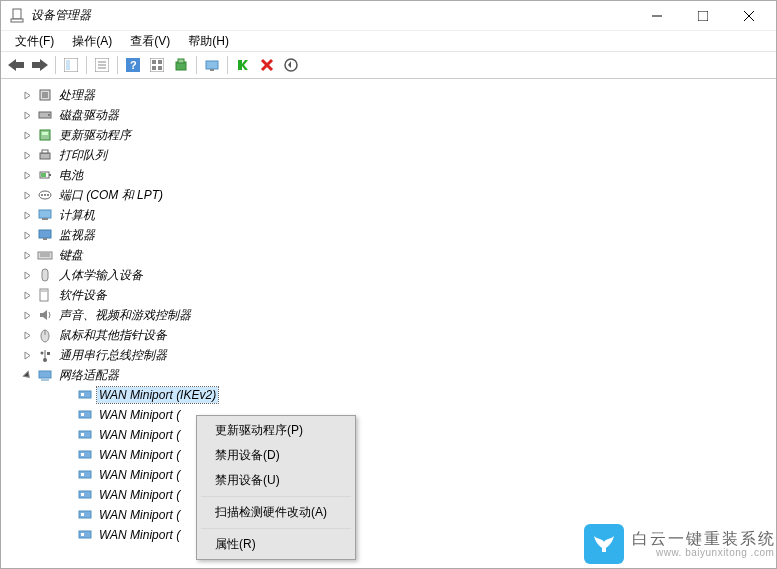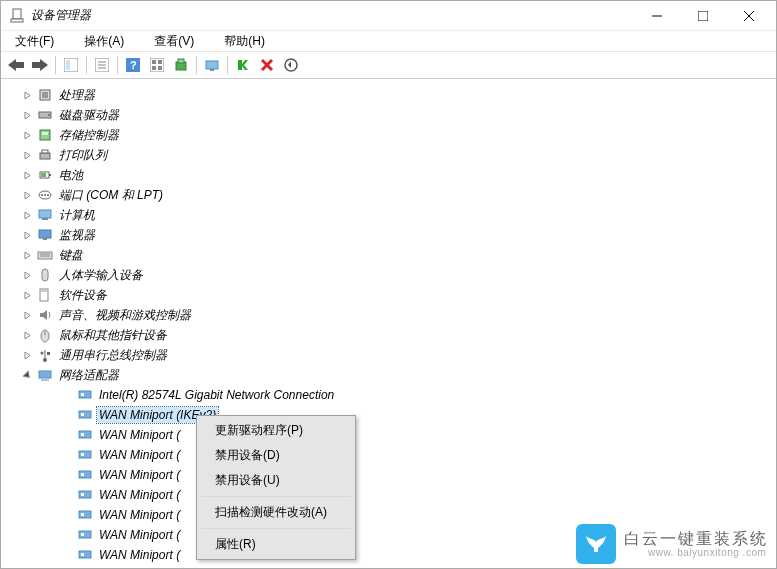--- a/index.html
+++ b/index.html
@@ -3,41 +3,41 @@
 <meta charset="utf-8">
 <style>
 * { margin: 0; padding: 0; box-sizing: border-box; font-family: "Microsoft YaHei", "Segoe UI", sans-serif; }
 body { width: 777px; height: 569px; background: #fff; font-size: 12px; position: relative; overflow: hidden; border: 1px solid #aaa; }
 
 .titlebar { height: 30px; display: flex; align-items: center; padding: 0 4px 0 8px; border-bottom: 1px solid #eee; font-style: italic; }
 .titlebar .icon { width: 16px; height: 16px; margin-right: 6px; }
 .titlebar .title { flex: 1; font-size: 12px; color: #000; }
 .titlebar .winbtn { width: 46px; height: 30px; display: flex; align-items: center; justify-content: center; cursor: default; }
 
-.menubar { height: 20px; display: flex; align-items: center; padding: 0 6px; gap: 14px; }
+.menubar { height: 20px; display: flex; align-items: center; padding: 0 6px; gap: 2px; }
 .menu-item { padding: 1px 8px; font-size: 12px; cursor: default; }
 
 .toolbar { height: 28px; border-top: 1px solid #e5e5e5; border-bottom: 1px solid #ccc; display: flex; align-items: center; padding: 0 4px; gap: 2px; }
 .tool-btn { width: 22px; height: 22px; display: flex; align-items: center; justify-content: center; cursor: default; border: 1px solid transparent; }
 .tool-sep { width: 1px; height: 18px; background: #ccc; margin: 0 2px; }
 
 .tree-area { padding: 6px 0 0 18px; overflow: hidden; height: calc(100% - 78px); }
 .tree-row { height: 20px; display: flex; align-items: center; white-space: nowrap; font-style: italic; }
 .expander { width: 16px; height: 16px; display: flex; align-items: center; justify-content: center; color: #888; font-size: 12px; cursor: default; }
 .expander.open svg { transform: rotate(45deg); }
 .dev-icon { width: 16px; height: 16px; margin: 0 4px 0 2px; flex-shrink: 0; }
 .node-label { font-size: 12px; padding: 1px 2px; }
 .child-row { padding-left: 40px; }
 .selected .node-label { background: #cce8ff; outline: 1px dotted #666; }
 
 .context-menu { position: absolute; background: #e5e5e5; border: 1px solid #a0a0a0; box-shadow: 2px 2px 4px rgba(0,0,0,.25); padding: 2px; min-width: 160px; }
 .ctx-item { padding: 4px 20px 4px 16px; font-size: 12px; cursor: default; }
 .ctx-sep { height: 1px; background: #d7d7d7; margin: 3px 2px; }
 
-.watermark { position: absolute; bottom: 4px; right: 8px; display: flex; align-items: center; gap: 8px; }
+.watermark { position: absolute; bottom: 4px; right: 0; display: flex; align-items: center; gap: 8px; }
 .watermark .wm-icon { width: 40px; height: 40px; background: #33b1ec; border-radius: 6px; display: flex; align-items: center; justify-content: center; }
 .watermark .wm-text { display: flex; flex-direction: column; line-height: 1.1; }
 .watermark .wm-main { color: #666; font-size: 16px; letter-spacing: 2px; }
 .watermark .wm-sub { color: #aaa; font-size: 10px; letter-spacing: .5px; margin-left: 24px; }
 </style>
 </head>
 <body>
 
 <div class="titlebar">
   <span class="icon">
@@ -176,21 +176,21 @@
     <div class="tree-row">
       <span class="expander">
         <svg width="9" height="9" viewBox="0 0 9 9">
           <polygon points="2,1 7,4.5 2,8" fill="none" stroke="#888"></polygon>
         </svg>
       </span>
       <span class="dev-icon"><svg width="16" height="16" viewBox="0 0 16 16">
           <rect x="3" y="3" width="10" height="10" fill="#9c9" stroke="#383"></rect>
           <rect x="5" y="5" width="6" height="3" fill="#cfc"></rect>
         </svg></span>
-      <span class="node-label">存储控制器</span>
+      <span class="node-label">更新驱动程序</span>
     </div>
     <div class="tree-row">
       <span class="expander">
         <svg width="9" height="9" viewBox="0 0 9 9">
           <polygon points="2,1 7,4.5 2,8" fill="none" stroke="#888"></polygon>
         </svg>
       </span>
       <span class="dev-icon"><svg width="16" height="16" viewBox="0 0 16 16">
           <rect x="3" y="6" width="10" height="6" fill="#bbb" stroke="#666"></rect>
           <rect x="5" y="3" width="6" height="3" fill="#fff" stroke="#666"></rect>
@@ -326,28 +326,20 @@
       <span class="expander open">
         <svg width="9" height="9" viewBox="0 0 9 9">
           <polygon points="2,1 7,4.5 2,8" fill="#444" stroke="#888"></polygon>
         </svg>
       </span>
       <span class="dev-icon"><svg width="16" height="16" viewBox="0 0 16 16">
           <rect x="2" y="4" width="12" height="7" fill="#7ab0e0" stroke="#5090c0"></rect>
           <line x1="4" y1="13" x2="12" y2="13" stroke="#5090c0"></line>
         </svg></span>
       <span class="node-label">网络适配器</span>
-    </div>
-    <div class="tree-row child-row">
-      <span class="expander"></span>
-      <span class="dev-icon"><svg width="16" height="16" viewBox="0 0 16 16">
-          <rect x="2" y="4" width="12" height="7" fill="#7ab0e0" stroke="#5090c0"></rect>
-          <rect x="4" y="6" width="3" height="3" fill="#fff"></rect>
-        </svg></span>
-      <span class="node-label">Intel(R) 82574L Gigabit Network Connection</span>
     </div>
     <div class="tree-row child-row selected">
       <span class="expander"></span>
       <span class="dev-icon"><svg width="16" height="16" viewBox="0 0 16 16">
           <rect x="2" y="4" width="12" height="7" fill="#7ab0e0" stroke="#5090c0"></rect>
           <rect x="4" y="6" width="3" height="3" fill="#fff"></rect>
         </svg></span>
       <span class="node-label">WAN Miniport (IKEv2)</span>
     </div>
     <div class="tree-row child-row">

